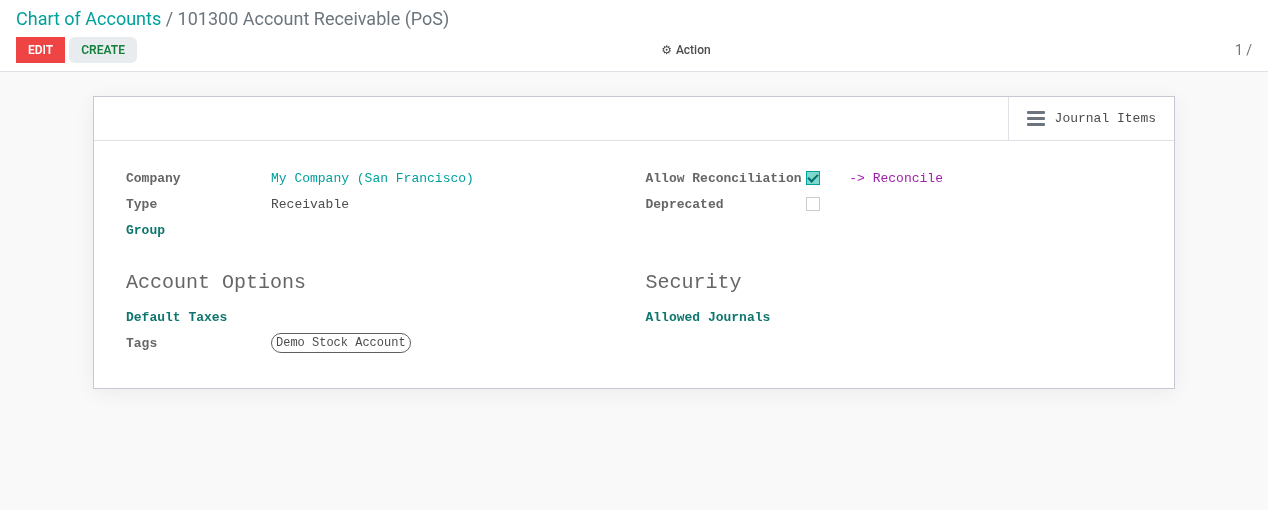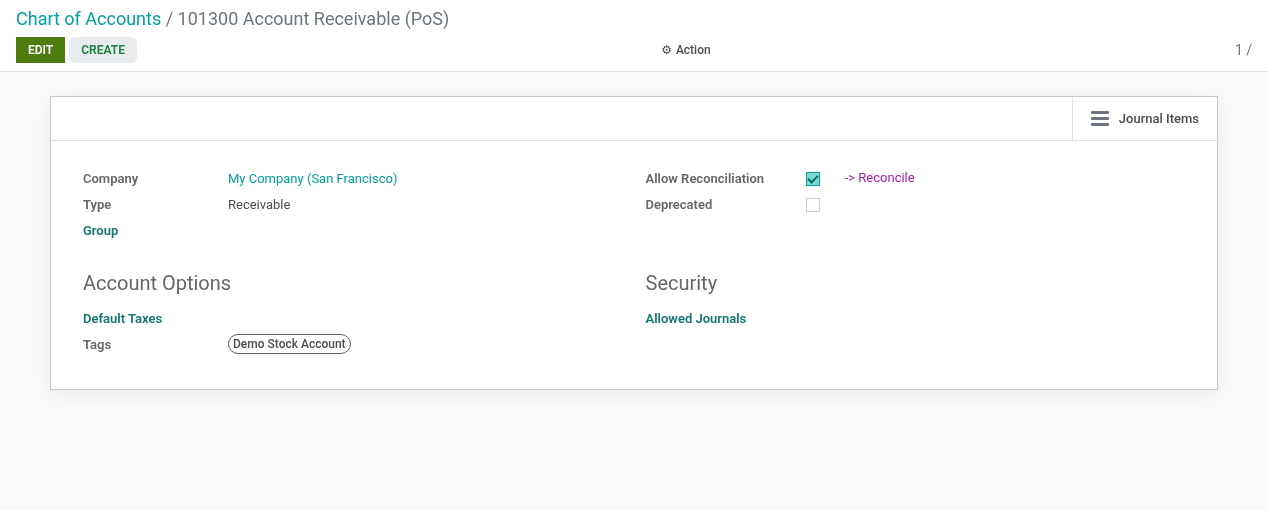--- a/index.html
+++ b/index.html
@@ -8,26 +8,26 @@
     .control-panel { background: #fff; }
     .breadcrumb { padding: 8px 16px 0 16px; font-size: 18px; color: #6c757d; }
     .breadcrumb a { color: #00a09d; text-decoration: none; }
     .control-row { display: flex; align-items: center; padding: 8px 16px; border-bottom: 1px solid #dee2e6; }
     .control-left { display: flex; gap: 4px; }
     .control-mid { flex: 1; text-align: center; color: #4c4c4c; font-weight: 500; }
     .control-mid .gear { font-size: 12px; margin-right: 4px; }
     .control-right { color: #6c757d; font-size: 14px; }
     
     .btn { border: none; padding: 6px 12px; font-size: 12px; font-weight: 600; cursor: pointer; font-family: inherit; }
-    .btn-primary { background: #4d7c0f; color: #fff; }
+    .btn-primary { background: #ef4444; color: #fff; }
     .btn-secondary { background: #e9ecef; color: #15803d; border-radius: 6px; }
     .btn-action { background: transparent; color: #4c4c4c; font-weight: 500; }
     
     .form-sheet-bg { padding: 24px 0 48px 0; display: flex; justify-content: center; }
-    .form-sheet { width: 1168px; background: #fff; border: 1px solid #c8c8d3; box-shadow: 0 4px 20px rgba(0,0,0,0.06); }
+    .form-sheet { width: 1082px; background: #fff; border: 1px solid #c8c8d3; box-shadow: 0 4px 20px rgba(0,0,0,0.06); font-family: Liberation Mono, monospace; }
     
     .button-box { display: flex; justify-content: flex-end; border-bottom: 1px solid #dee2e6; }
     .stat-button { display: flex; align-items: center; gap: 10px; padding: 14px 18px; border-left: 1px solid #dee2e6; color: #4c4c4c; cursor: pointer; font-weight:500; }
     .stat-button .bars { display: inline-flex; flex-direction: column; gap: 3px; }
     .stat-button .bars span { display: block; width: 18px; height: 3px; background: #6c757d; border-radius: 1px; }
     
     .sheet-body { padding: 24px 32px 32px 32px; }
     h1.title { font-size: 30px; font-weight: 500; margin: 8px 0 28px 0; color: #4c4c4c; }
     
     .cols { display: flex; gap: 23px; }

